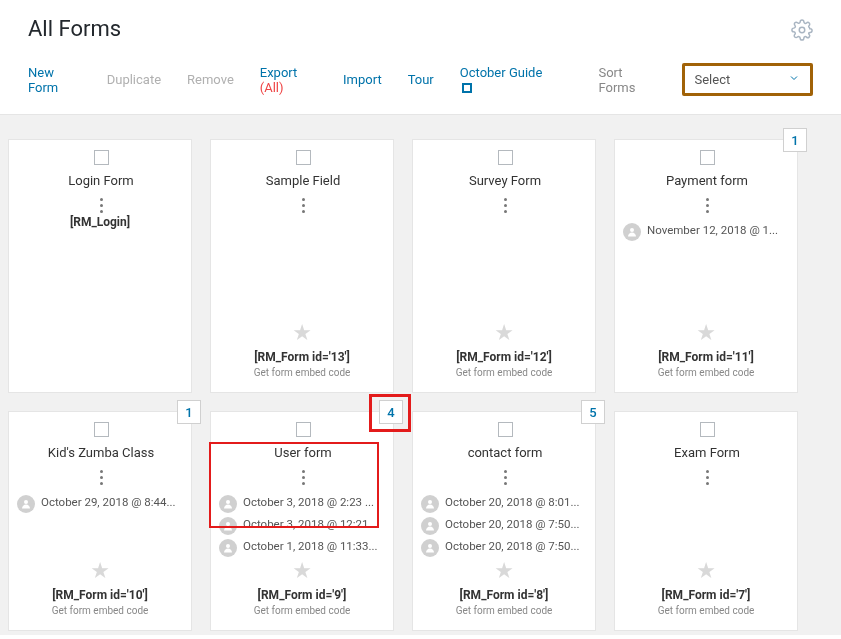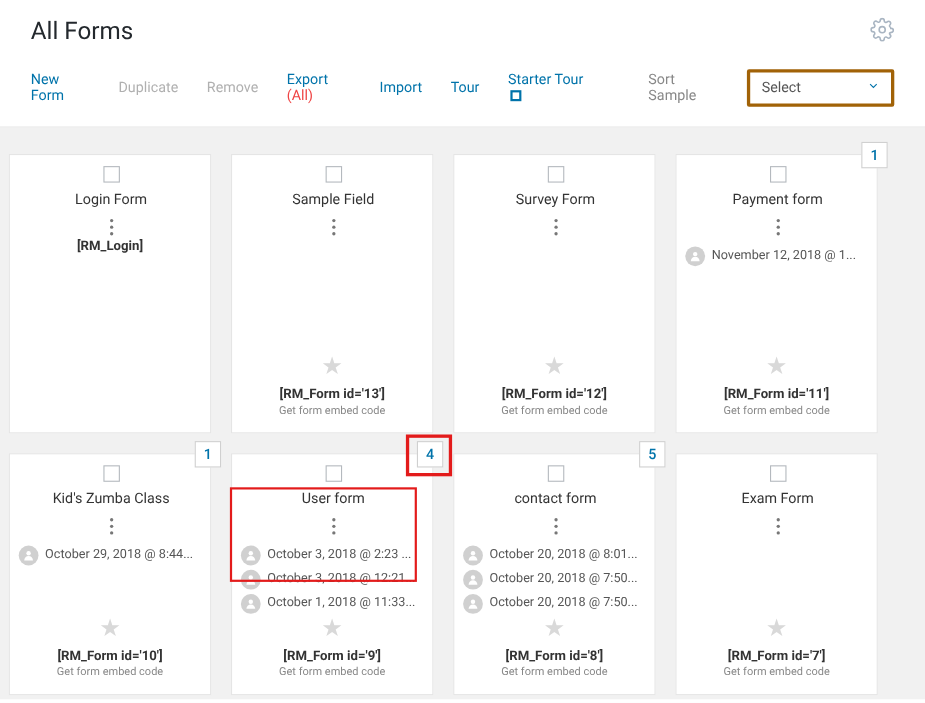--- a/index.html
+++ b/index.html
@@ -6,21 +6,21 @@
   body {
     font-family: -apple-system, BlinkMacSystemFont, "Segoe UI", Roboto, sans-serif;
     background: #fff;
     color: #23282d;
     width: 841px;
   }
   .header {
     padding: 16px 28px 8px;
     display: flex;
     justify-content: space-between;
-    align-items: flex-start;
+    align-items: flex-end;
   }
   .page-title {
     font-size: 22px;
     font-weight: 400;
     color: #23282d;
   }
   .gear-icon svg { display: block; }
   .toolbar {
     display: flex;
     align-items: center;
@@ -144,25 +144,25 @@
   <span class="link">New Form</span>
   <span class="link disabled">Duplicate</span>
   <span class="link disabled">Remove</span>
   <span class="link">
     <span>Export</span>
     <span class="suffix">(All)</span>
   </span>
   <span class="link">Import</span>
   <span class="link">Tour</span>
   <span class="link">
-    <span>Starter Tour</span>
+    <span>October Guide</span>
     <span class="square-icon"></span>
   </span>
   <span class="spacer"></span>
-  <span class="sort-label">Sort Sample</span>
+  <span class="sort-label">Sort Forms</span>
   <div class="sort-select">
     <span>Select</span>
     <span class="chev">
       <svg width="12" height="12" viewBox="0 0 24 24" fill="none" stroke="#0073aa" stroke-width="2">
           <polyline points="6 9 12 15 18 9"></polyline>
         </svg>
     </span>
   </div>
 </div>
 

